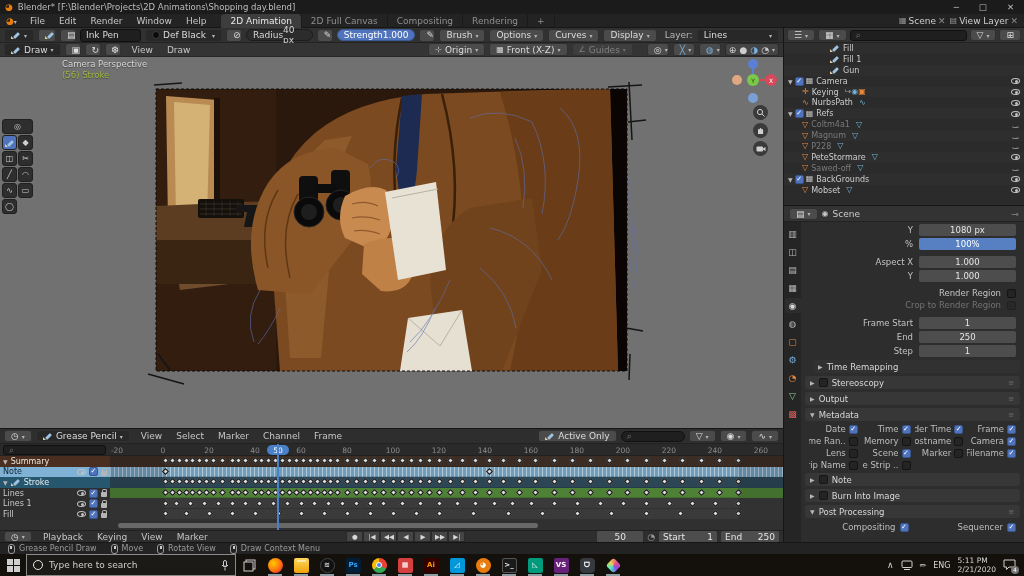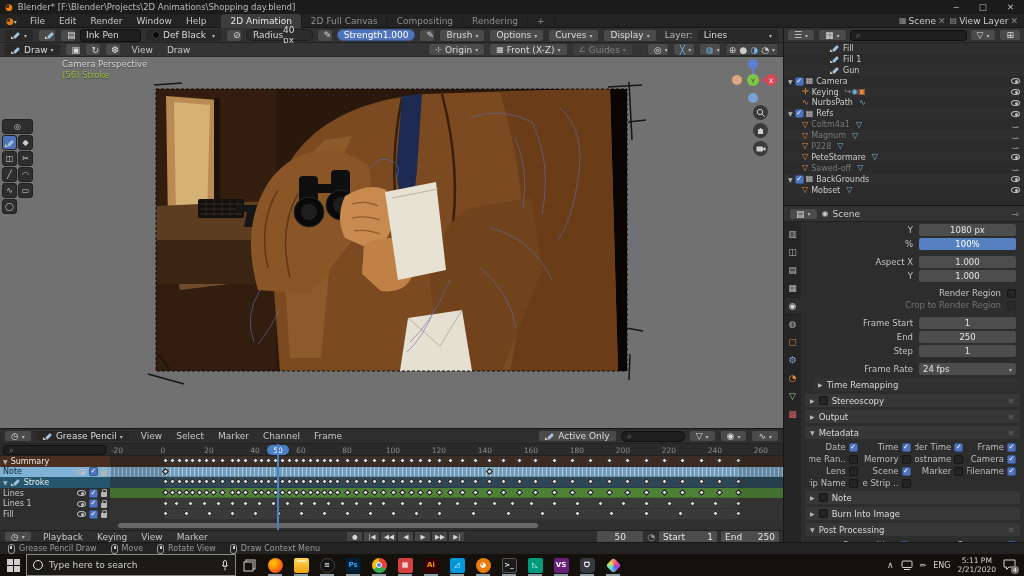--- a/index.html
+++ b/index.html
@@ -93,21 +93,21 @@
   .tbtn{width:17px;height:11px;background:#454545;border:1px solid #2a2a2a;display:flex;align-items:center;justify-content:center;font-size:6.5px;color:#d8d8d8;}
   
   #statusbar{left:0;top:542px;width:1024px;height:12px;background:#232323;display:flex;align-items:center;gap:6px;padding:0 8px;color:#9a9a9a;font-size:8px;border-top:1px solid #161616;}
   
   #taskbar{left:0;top:554px;width:1024px;height:22px;background:#14110d;display:flex;align-items:center;color:#d6d6d6;}
   #tb-search{width:210px;height:22px;border:1px solid #8a8a8a;background:#1c1a17;display:flex;align-items:center;gap:6px;padding:0 6px;color:#cfcfcf;font-size:9px;}
   .app{width:26px;height:22px;display:flex;align-items:center;justify-content:center;position:relative;}
   .app.running::after{content:"";position:absolute;bottom:0;left:6px;right:6px;height:2px;background:#8f9ba3;}
   .appicon{width:15px;height:15px;border-radius:2px;display:flex;align-items:center;justify-content:center;font-size:7px;font-weight:bold;}
   #tray{margin-left:auto;display:flex;align-items:center;gap:7px;padding-right:8px;font-size:8px;}
-  .timeblock{text-align:center;font-size:7.5px;line-height:1.25;}
+  .timeblock{text-align:left;font-size:7.5px;line-height:1.25;}
 </style>
 </head>
 <body>
 
 <div id="screen">
 
   <div id="titlebar" class="abs">
     <span style="color:#e87d0d;font-size:9px;padding:0 5px;">◕</span>
     <span>Blender* [F:\Blender\Projects\2D Animations\Shopping day.blend]</span>
     <span class="grow"></span>
@@ -539,27 +539,20 @@
             <span class="plabel">Frame Start</span>
             <span class="field pfield">1</span>
           </div>
         <div class="prow">
             <span class="plabel">End</span>
             <span class="field pfield">250</span>
           </div>
         <div class="prow">
             <span class="plabel">Step</span>
             <span class="field pfield">1</span>
-          </div>
-        <div class="prow" style="margin-top:6px;">
-            <span class="plabel">Frame Rate</span>
-            <span class="field pfield" style="justify-content:space-between;">
-              <span>24 fps</span>
-              <span class="caret">▾</span>
-            </span>
           </div>
         <div class="phead" style="background:#313131;margin-left:12px;">
             <span class="tri">▶</span>
             <span>Time Remapping</span>
           </div>
         <div class="phead">
             <span class="tri">▶</span>
             <span class="cb"></span>
             <span>Stereoscopy</span>
             <span class="dots">≡</span>

